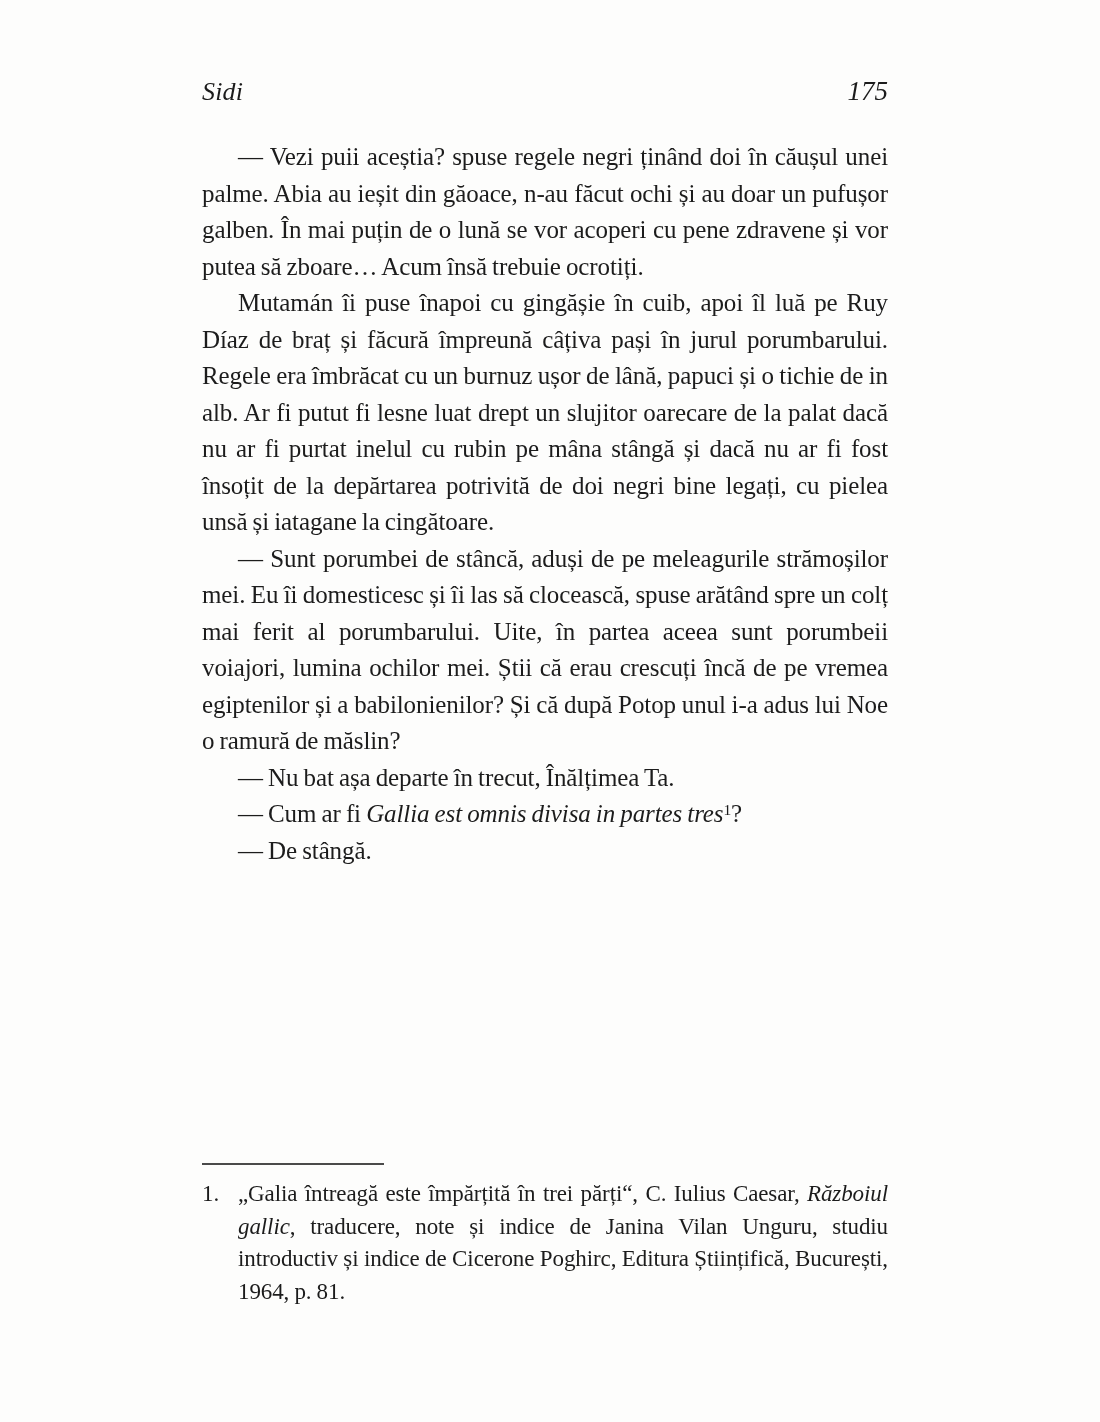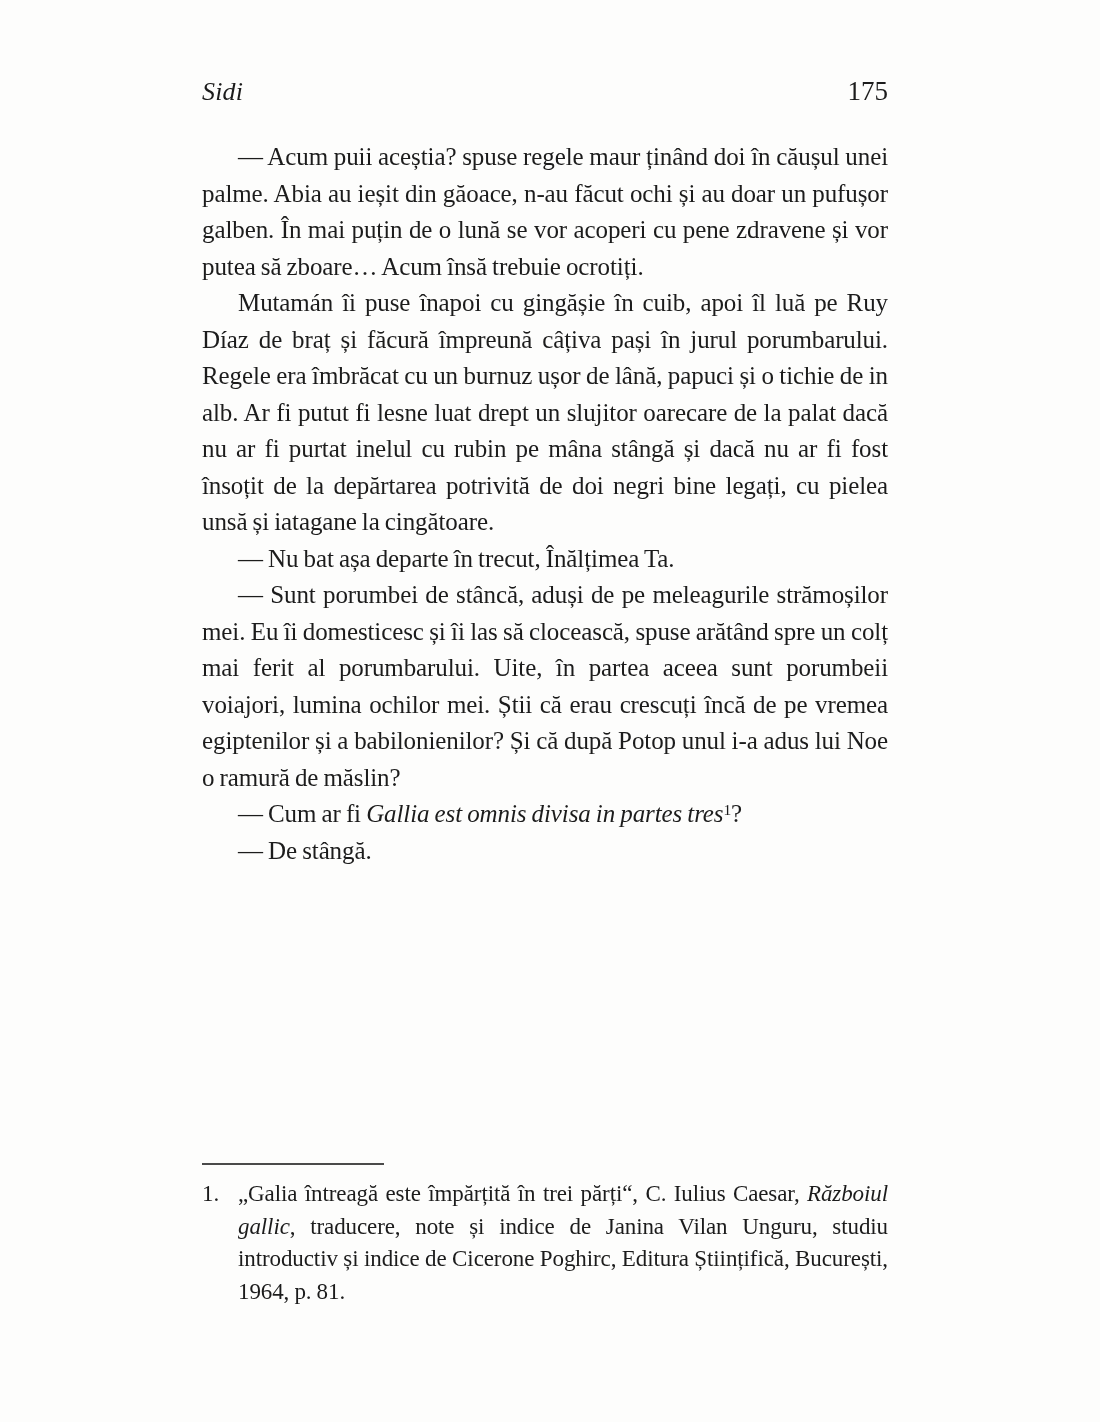--- a/index.html
+++ b/index.html
@@ -25,20 +25,21 @@
     justify-content: space-between;
     align-items: baseline;
   }
   .header-title {
     font-style: italic;
     font-size: 26px;
     letter-spacing: 0.2px;
   }
   .page-number {
     font-size: 27px;
+    font-style: italic;
   }
   .text-body {
     position: absolute;
     left: 202px;
     top: 139px;
     width: 686px;
   }
   .paragraph {
     margin: 0;
     text-align: justify;
@@ -92,24 +93,24 @@
 <body>
 
 <div class="page">
 
   <header class="running-header">
     <span class="header-title">Sidi</span>
     <span class="page-number">175</span>
   </header>
 
   <main class="text-body">
-      <p class="paragraph">— Acum puii aceștia? spuse regele maur ținând doi în căușul unei palme. Abia au ieșit din găoace, n-au făcut ochi și au doar un pufușor galben. În mai puțin de o lună se vor acoperi cu pene zdravene și vor putea să zboare… Acum însă trebuie ocrotiți.</p>
+      <p class="paragraph">— Vezi puii aceștia? spuse regele negri ținând doi în căușul unei palme. Abia au ieșit din găoace, n-au făcut ochi și au doar un pufușor galben. În mai puțin de o lună se vor acoperi cu pene zdravene și vor putea să zboare… Acum însă trebuie ocrotiți.</p>
       <p class="paragraph">Mutamán îi puse înapoi cu gingășie în cuib, apoi îl luă pe Ruy Díaz de braț și făcură împreună câțiva pași în jurul porumbarului. Regele era îmbrăcat cu un burnuz ușor de lână, papuci și o tichie de in alb. Ar fi putut fi lesne luat drept un slujitor oarecare de la palat dacă nu ar fi purtat inelul cu rubin pe mâna stângă și dacă nu ar fi fost însoțit de la depărtarea potrivită de doi negri bine legați, cu pielea unsă și iatagane la cingătoare.</p>
+      <p class="paragraph">— Sunt porumbei de stâncă, aduși de pe meleagurile strămoșilor mei. Eu îi domesticesc și îi las să clocească, spuse arătând spre un colț mai ferit al porumbarului. Uite, în partea aceea sunt porumbeii voiajori, lumina ochilor mei. Știi că erau crescuți încă de pe vremea egiptenilor și a babilonienilor? Și că după Potop unul i-a adus lui Noe o ramură de măslin?</p>
       <p class="paragraph">— Nu bat așa departe în trecut, Înălțimea Ta.</p>
-      <p class="paragraph">— Sunt porumbei de stâncă, aduși de pe meleagurile strămoșilor mei. Eu îi domesticesc și îi las să clocească, spuse arătând spre un colț mai ferit al porumbarului. Uite, în partea aceea sunt porumbeii voiajori, lumina ochilor mei. Știi că erau crescuți încă de pe vremea egiptenilor și a babilonienilor? Și că după Potop unul i-a adus lui Noe o ramură de măslin?</p>
       <p class="paragraph">— Cum ar fi <em>Gallia est omnis divisa in partes tres</em><sup>1</sup>?</p>
       <p class="paragraph">— De stângă.</p>
     </main>
 
   <div class="footnote-sep"></div>
 
   <aside class="footnote">
     <span class="fn-number">1.</span>
     <span class="fn-body fn-text">„Galia întreagă este împărțită în trei părți“, C. Iulius Caesar, <em>Războiul gallic</em>, traducere, note și indice de Janina Vilan Unguru, studiu introductiv și indice de Cicerone Poghirc, Editura Științifică, București, 1964, p. 81.</span>
   </aside>

